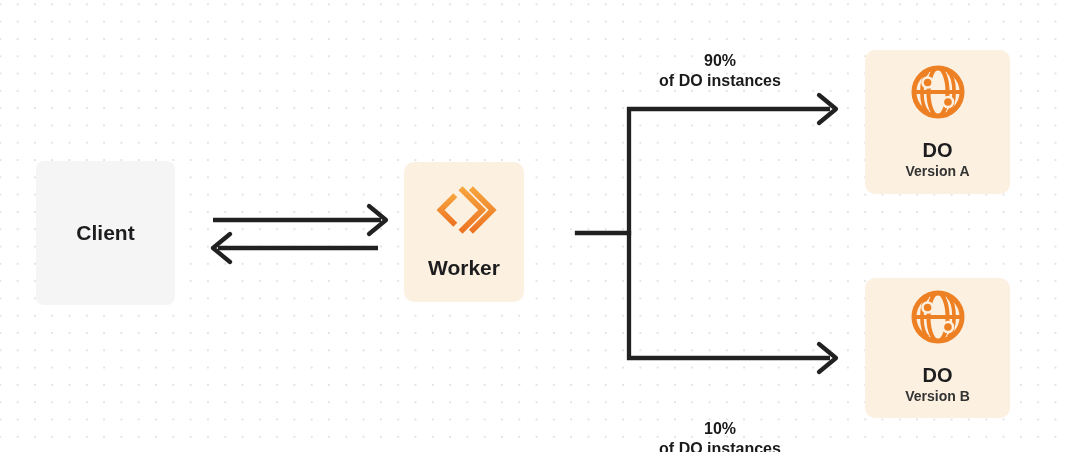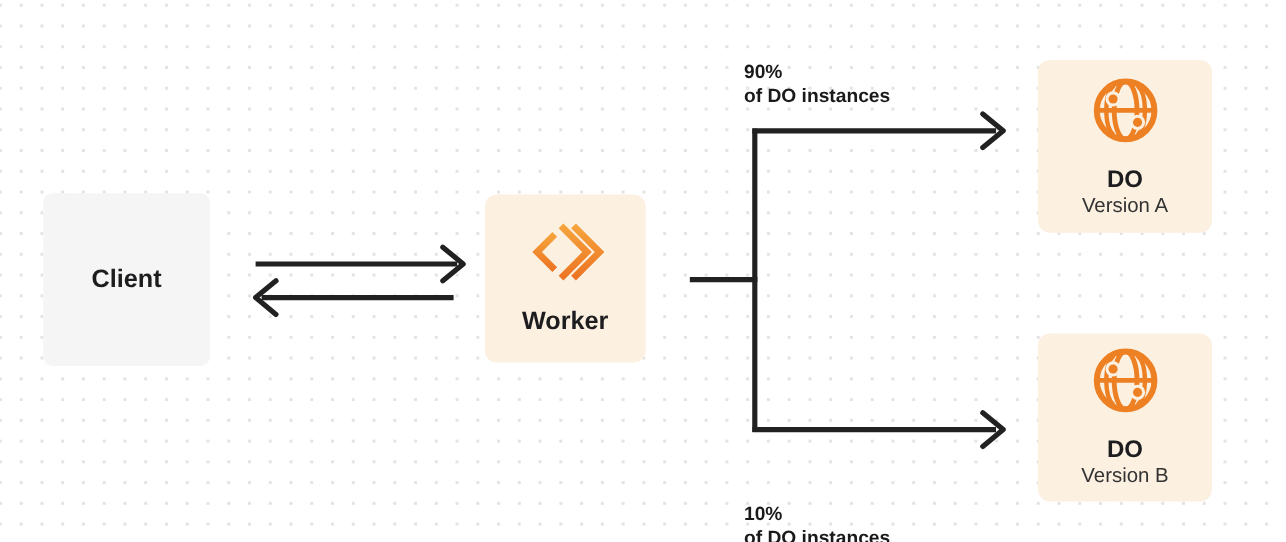--- a/index.html
+++ b/index.html
@@ -18,31 +18,31 @@
   .shaft{stroke:var(--arrow);stroke-width:4.3;fill:none;stroke-linecap:butt;}
   .chev{stroke:var(--arrow);stroke-width:4.3;fill:none;stroke-linecap:round;stroke-linejoin:round;}
   .stub{stroke:var(--arrow);stroke-width:4.3;fill:none;stroke-linecap:square;}
   .node{position:absolute;z-index:2;display:flex;flex-direction:column;align-items:center;}
   .node-client{
     left:36px;top:161px;width:139px;height:144px;background:var(--light-gray);
     border-radius:8px;justify-content:center;
   }
   .node-client .node-label{font-size:21px;font-weight:bold;color:var(--text-dark);}
   .node-worker{
-    left:404px;top:162px;width:134px;height:140px;background:var(--cream);
+    left:404px;top:162px;width:120px;height:140px;background:var(--cream);
     border-radius:10px;padding-top:20px;
   }
   .node-worker .node-label{font-size:21px;font-weight:bold;color:var(--text-dark);margin-top:18px;}
   .node-do{width:145px;background:var(--cream);border-radius:10px;}
   .node-do-a{left:865px;top:50px;height:144px;padding-top:13px;}
   .node-do-b{left:865px;top:278px;height:140px;padding-top:10px;}
   .do-title{font-size:20px;font-weight:bold;color:var(--text-dark);margin-top:18px;line-height:22px;}
-  .do-subtitle{font-size:17px;font-weight:normal;color:var(--text-secondary);line-height:21px;}
+  .do-subtitle{font-size:14px;font-weight:bold;color:var(--text-secondary);line-height:21px;}
   .edge-label{
-    position:absolute;z-index:2;left:620px;width:200px;text-align:left;
+    position:absolute;z-index:2;left:620px;width:200px;text-align:center;
     font-size:16px;font-weight:bold;color:#1A1A1A;line-height:20px;
   }
   .edge-label-top{top:51px;}
   .edge-label-bottom{top:375px;margin-top:44px;}
   .icon-box{display:block;}
 </style>
 </head>
 <body>
 
 <div class="canvas">

